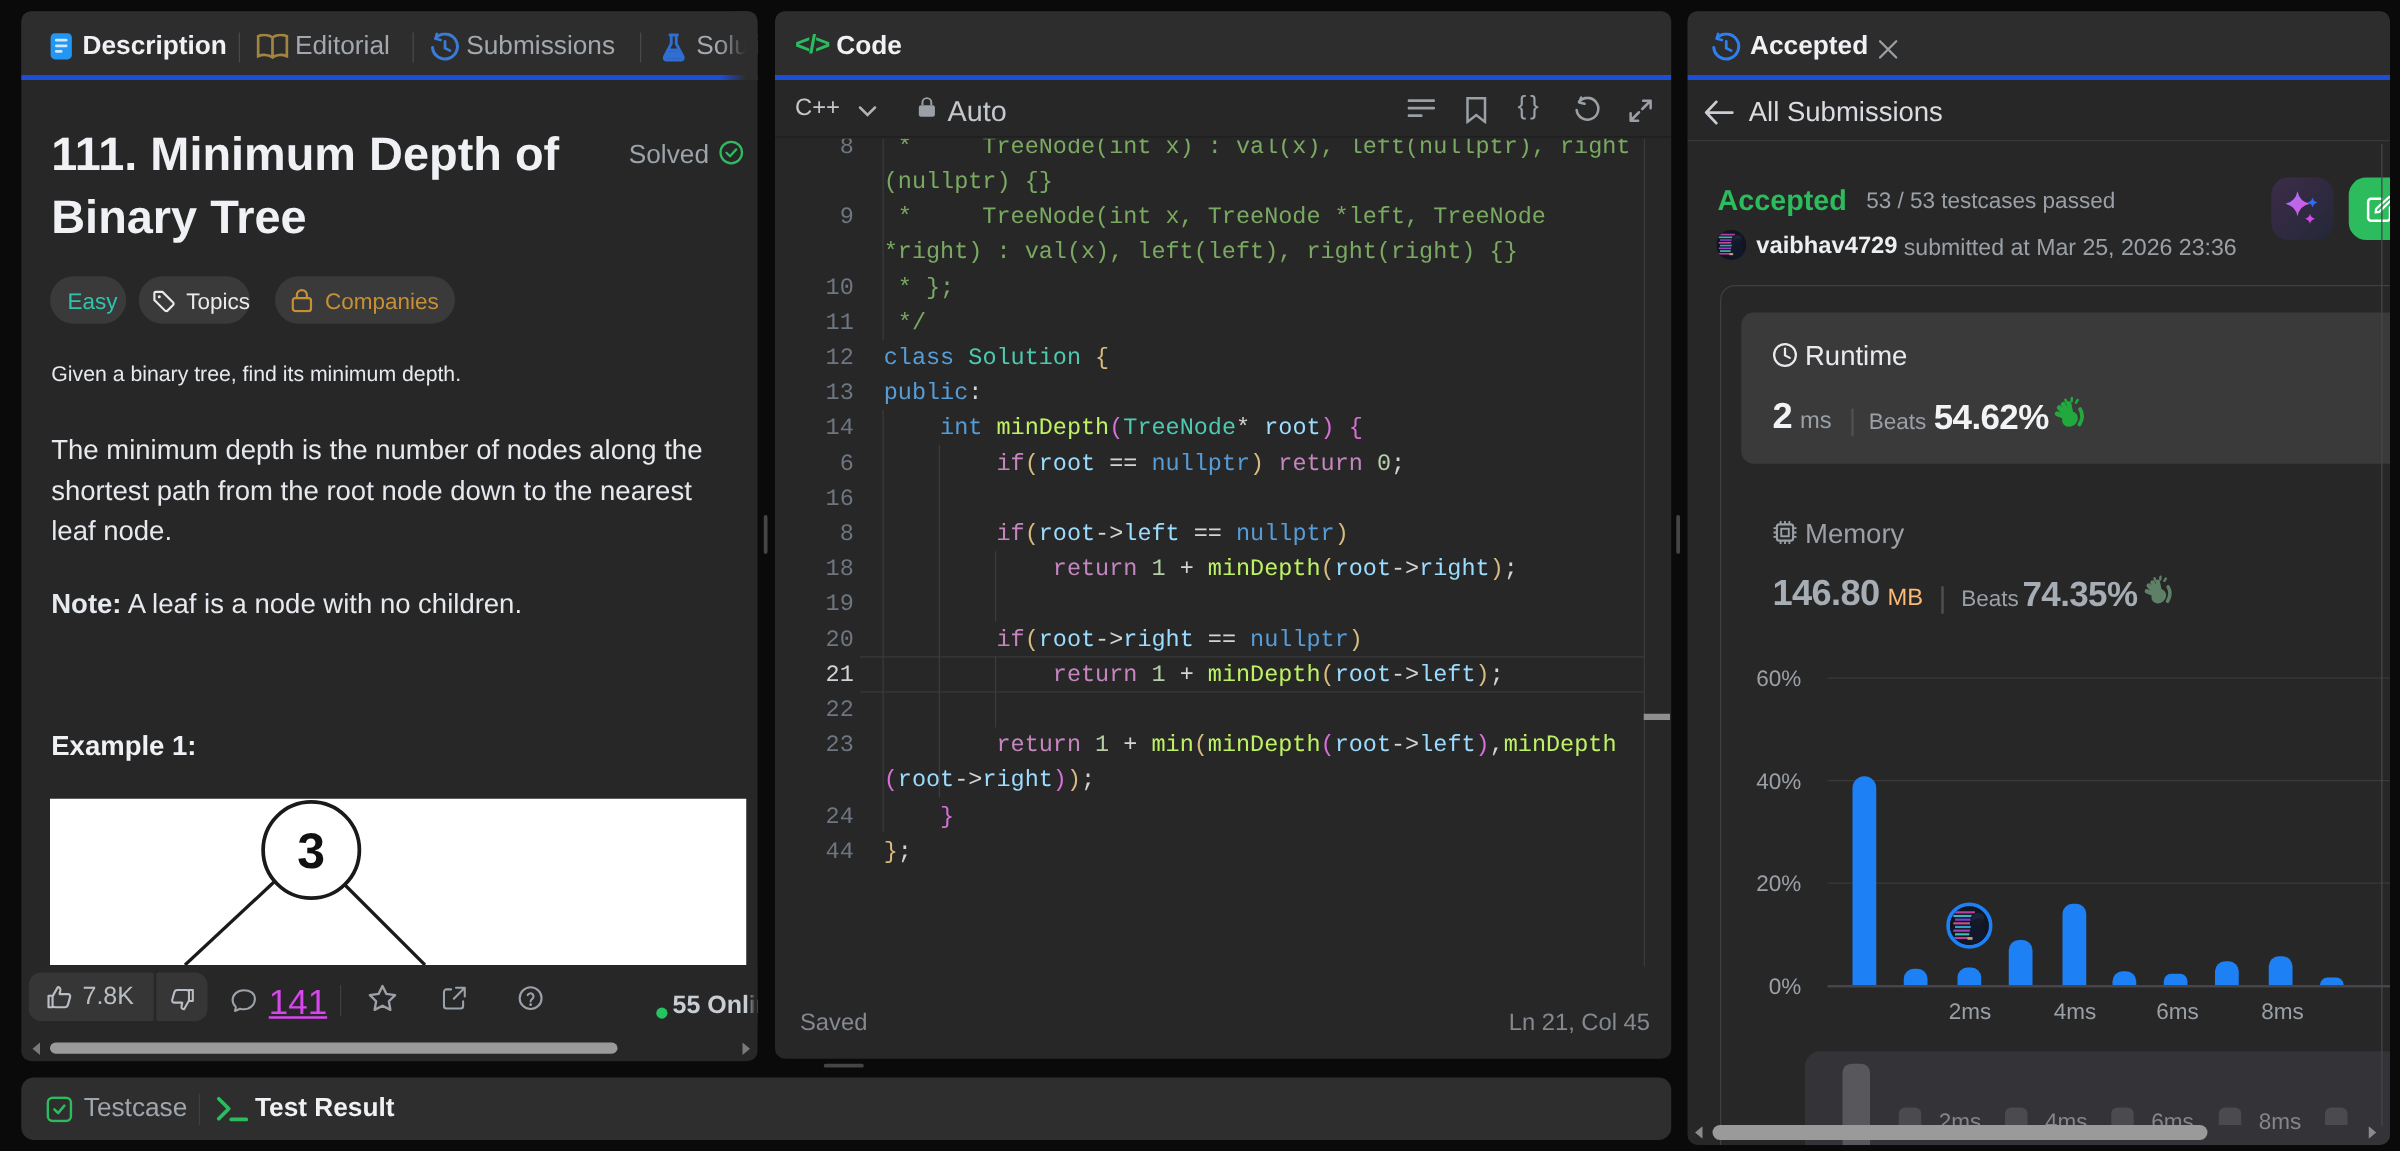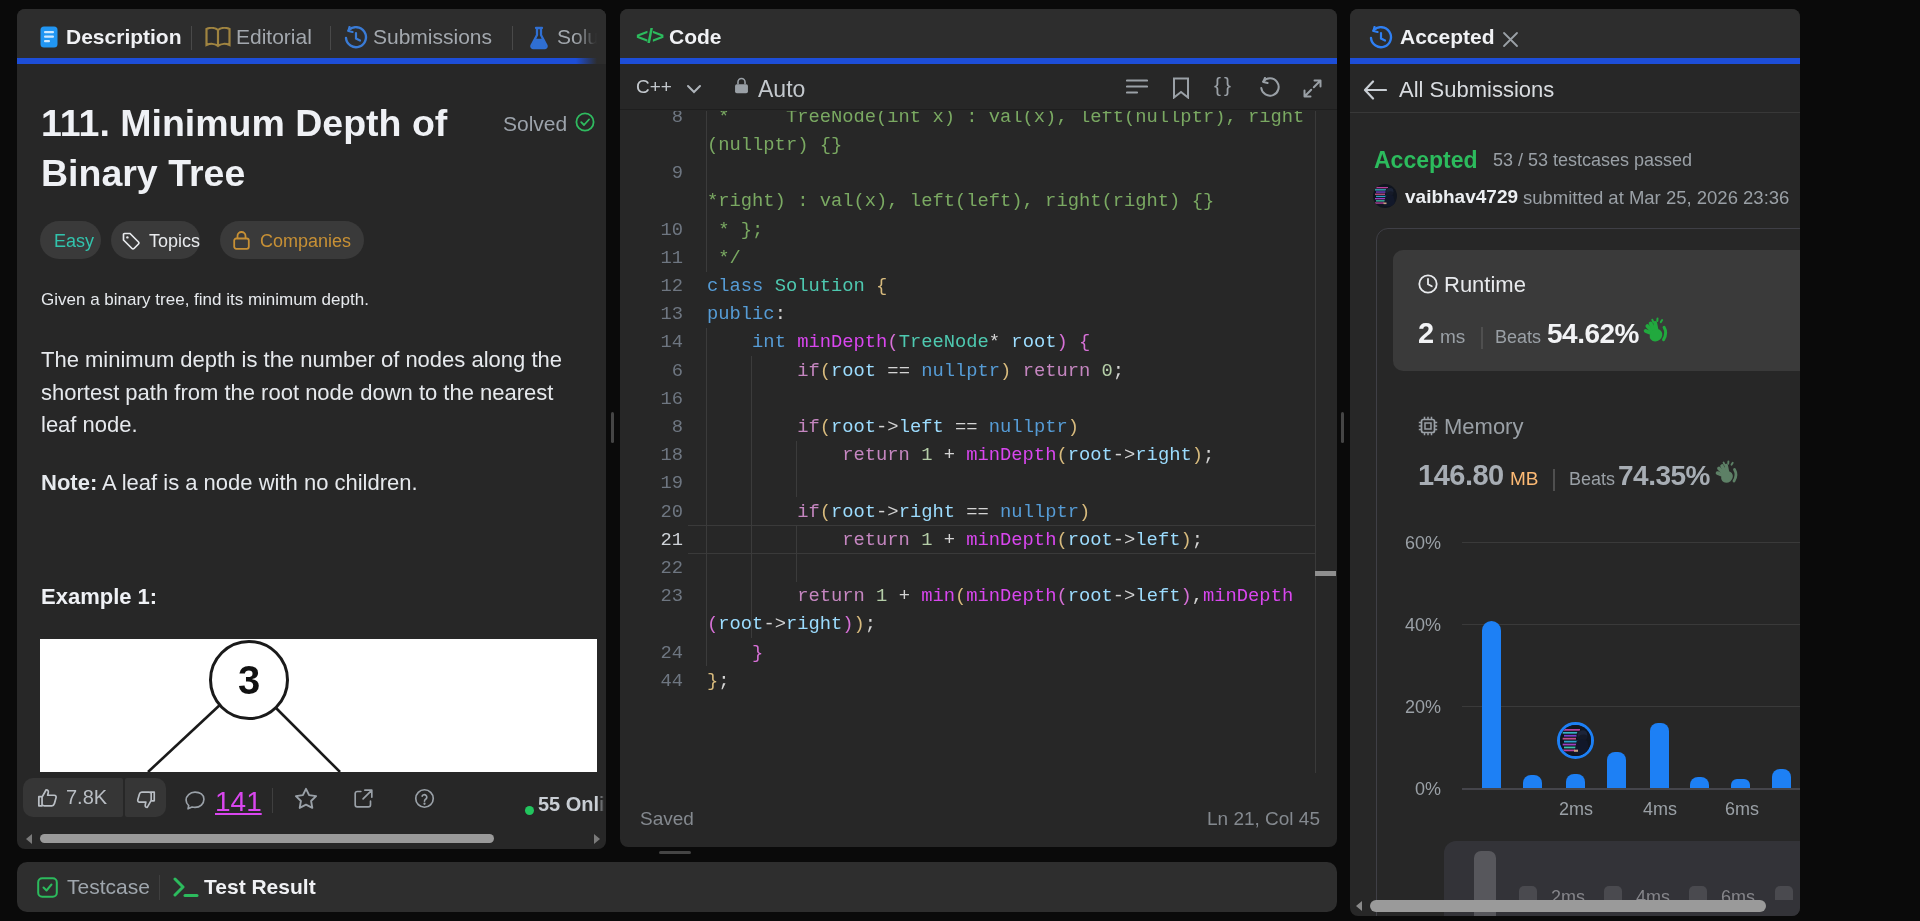--- a/index.html
+++ b/index.html
@@ -1,23 +1,23 @@
 <!DOCTYPE html>
 <html><head>
 <meta charset="utf-8">
 <style>
   * { margin:0; padding:0; box-sizing:border-box; }
   html,body { width:1920px; height:921px; background:#0a0a0a; font-family:"Liberation Sans", sans-serif; overflow:hidden; }
   .abs { position:absolute; }
   .panel { position:absolute; background:#272727; border-radius:8px; overflow:hidden; }
-  .phead { position:absolute; left:0; top:0; right:0; height:55px; background:#2d2d2d; border-bottom:6px solid #1d4ed8; }
+  .phead { position:absolute; left:0; top:0; right:0; height:55px; background:#2d2d2d; border-bottom:4px solid #1d4ed8; }
   .sep { position:absolute; width:1px; background:#494949; }
   .coderow { position:absolute; left:87px; white-space:pre; font-size:18.8px; line-height:28.2px; font-family:"Liberation Mono", monospace; color:#d4d4d4; }
   .lno { position:absolute; left:0; width:63px; text-align:right; white-space:pre; font-size:18.8px; line-height:28.2px; font-family:"Liberation Mono", monospace; color:#6e7681; }
-  .k{color:#569CD6}.t{color:#4EC9B0}.v{color:#9CDCFE}.p{color:#C586C0}.n{color:#B5CEA8}.f{color:#d946ef}.w{color:#d4d4d4}.g{color:#d7ba7d}.o{color:#d670d6}.c{color:#7aa962}
+  .k{color:#569CD6}.t{color:#4EC9B0}.v{color:#9CDCFE}.p{color:#C586C0}.n{color:#B5CEA8}.f{color:#bef264}.w{color:#d4d4d4}.g{color:#d7ba7d}.o{color:#d670d6}.c{color:#7aa962}
   svg { display:block; }
 </style>
 </head>
 <body>
 
 <div class="panel" id="leftp" style="left:17px; top:9px; width:589px; height:840px;">
   <div class="phead">
     <svg class="abs" style="left:23px;top:17px" width="18" height="22" viewBox="0 0 18 22">
       <rect x="0.5" y="0.5" width="17" height="21" rx="3.5" fill="#2196f3"></rect>
       <rect x="4" y="5" width="10" height="2.2" rx="1" fill="#cfe8ff"></rect>
@@ -187,20 +187,21 @@
     <div class="lno" style="top:358.4px;">19</div>
     <div class="lno" style="top:386.6px;">20</div>
     <div class="lno" style="top:414.8px;color:#cfd3d8;">21</div>
     <div class="lno" style="top:443px;">22</div>
     <div class="lno" style="top:471.2px;">23</div>
     <div class="lno" style="top:527.6px;">24</div>
     <div class="lno" style="top:555.8px;">44</div>
 
     <div class="coderow c" style="top:-8.2px;"> *     TreeNode(int x) : val(x), left(nullptr), right</div>
     <div class="coderow c" style="top:20px;">(nullptr) {}</div>
+    <div class="coderow c" style="top:48.2px;"> *     TreeNode(int x, TreeNode *left, TreeNode</div>
     <div class="coderow c" style="top:76.4px;">*right) : val(x), left(left), right(right) {}</div>
     <div class="coderow c" style="top:104.6px;"> * };</div>
     <div class="coderow c" style="top:132.8px;"> */</div>
     <div class="coderow" style="top:161px;"><span class="k">class</span><span class="w"> </span><span class="t">Solution</span><span class="w"> </span><span class="g">{</span></div>
     <div class="coderow" style="top:189.2px;"><span class="k">public</span><span class="w">:</span></div>
     <div class="coderow" style="top:217.4px;">    <span class="k">int</span><span class="w"> </span><span class="f">minDepth</span><span class="o">(</span><span class="t">TreeNode</span><span class="w">* </span><span class="v">root</span><span class="o">)</span><span class="w"> </span><span class="o">{</span></div>
     <div class="coderow" style="top:245.6px;">        <span class="p">if</span><span class="g">(</span><span class="v">root</span><span class="w"> == </span><span class="k">nullptr</span><span class="g">)</span><span class="w"> </span><span class="p">return</span><span class="w"> </span><span class="n">0</span><span class="w">;</span></div>
     <div class="coderow" style="top:302px;">        <span class="p">if</span><span class="g">(</span><span class="v">root</span><span class="w">-&gt;</span><span class="v">left</span><span class="w"> == </span><span class="k">nullptr</span><span class="g">)</span></div>
     <div class="coderow" style="top:330.2px;">            <span class="p">return</span><span class="w"> </span><span class="n">1</span><span class="w"> + </span><span class="f">minDepth</span><span class="g">(</span><span class="v">root</span><span class="w">-&gt;</span><span class="v">right</span><span class="g">)</span><span class="w">;</span></div>
     <div class="coderow" style="top:386.6px;text-align:right;">        <span class="p">if</span><span class="g">(</span><span class="v">root</span><span class="w">-&gt;</span><span class="v">right</span><span class="w"> == </span><span class="k">nullptr</span><span class="g">)</span></div>
@@ -212,21 +213,21 @@
   </div>
 
   <span class="abs" style="left:20px;top:799px;font-size:19px;color:#84898f;">Saved</span>
   <div class="abs" style="left:400px;top:799px;width:300px;text-align:right;font-size:19px;color:#84898f;">Ln 21, Col 45</div>
 </div>
 
 <div class="abs" style="left:611px;top:412px;width:3px;height:31px;border-radius:2px;background:#454545;"></div>
 <div class="abs" style="left:1341px;top:412px;width:3px;height:31px;border-radius:2px;background:#454545;"></div>
 <div class="abs" style="left:659px;top:851px;width:32px;height:3px;border-radius:2px;background:#454545;"></div>
 
-<div class="panel" id="rightp" style="left:1350px; top:9px; width:450px; height:907px;">
+<div class="panel" id="rightp" style="left:1350px; top:9px; width:562px; height:907px;">
   <div class="phead">
     <svg class="abs" style="left:19px;top:17px" width="24" height="24" viewBox="0 0 24 24">
       <path d="M4.5 4.5 A 10 10 0 1 1 2 12" fill="none" stroke="#2f7ff2" stroke-width="2.4" stroke-linecap="round"></path>
       <path d="M5.5 1 L4.5 5 L8.5 6" fill="none" stroke="#2f7ff2" stroke-width="2.2" stroke-linecap="round" stroke-linejoin="round"></path>
       <path d="M12 7 L12 12.5 L16 14.5" fill="none" stroke="#2f7ff2" stroke-width="2.2" stroke-linecap="round"></path>
     </svg>
     <span class="abs" style="left:50px;top:16px;font-size:21px;font-weight:700;color:#f0f1f4;">Accepted</span>
     <svg class="abs" style="left:152px;top:22px" width="17" height="17" viewBox="0 0 17 17">
       <path d="M2 2 L15 15 M15 2 L2 15" stroke="#9aa0a6" stroke-width="1.8" stroke-linecap="round"></path>
     </svg>

